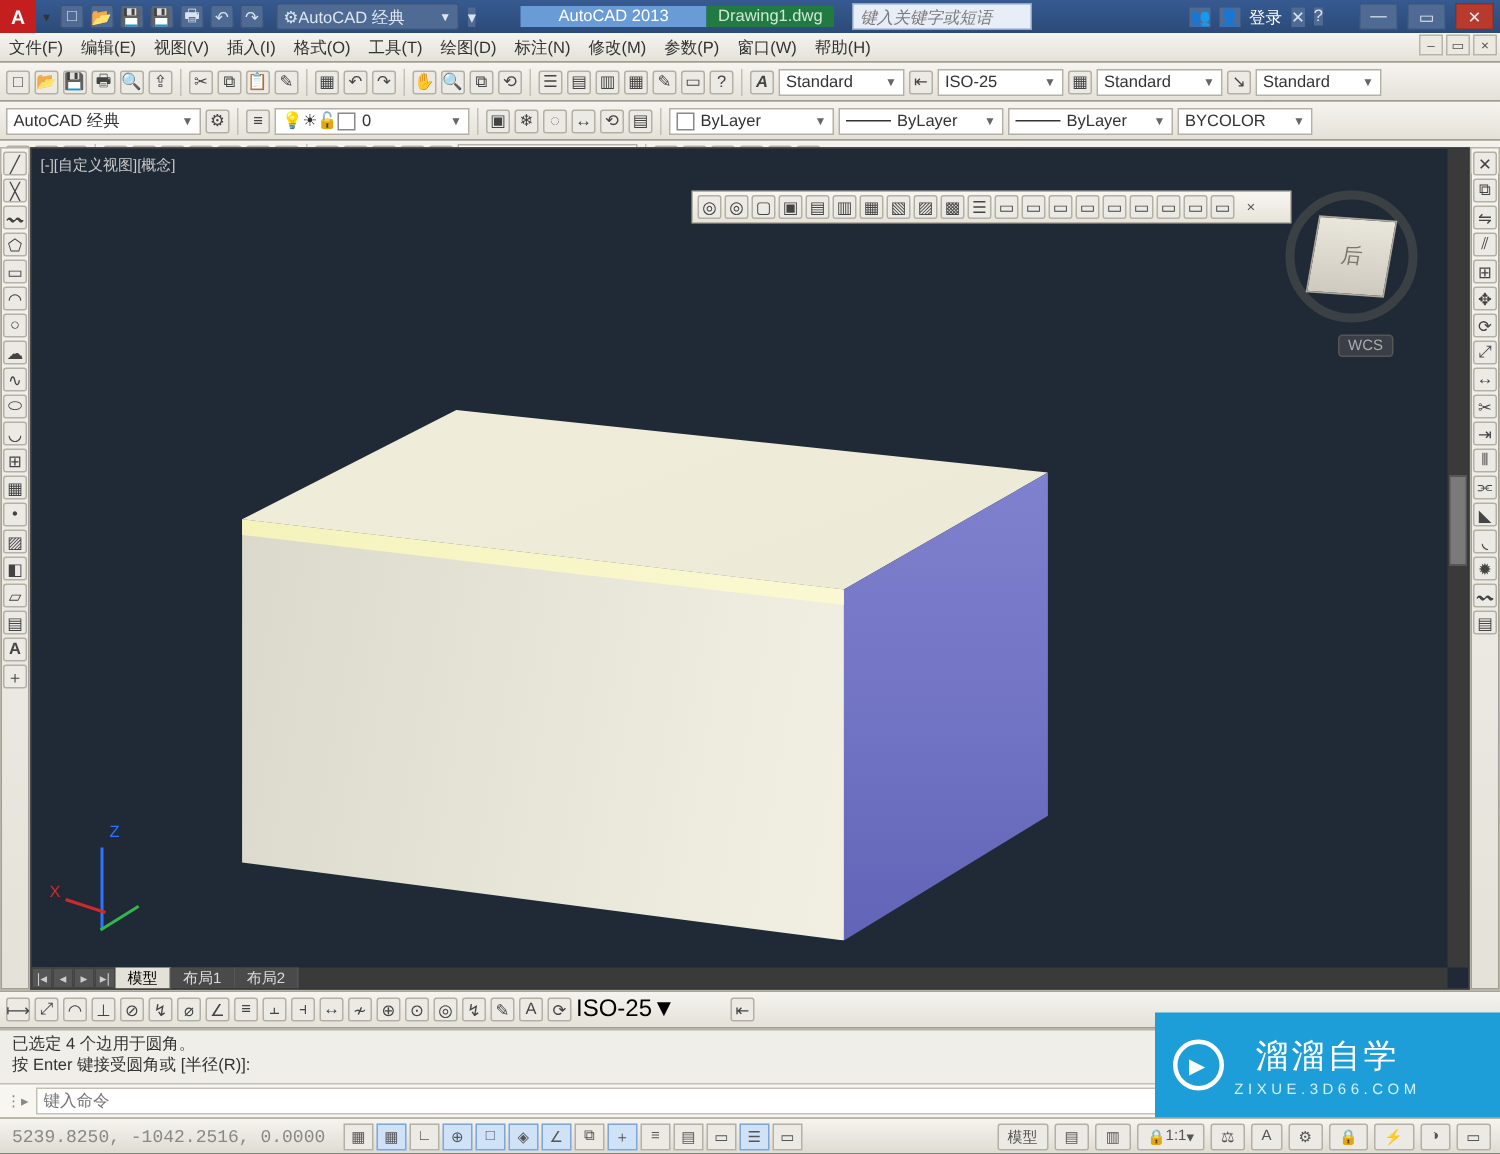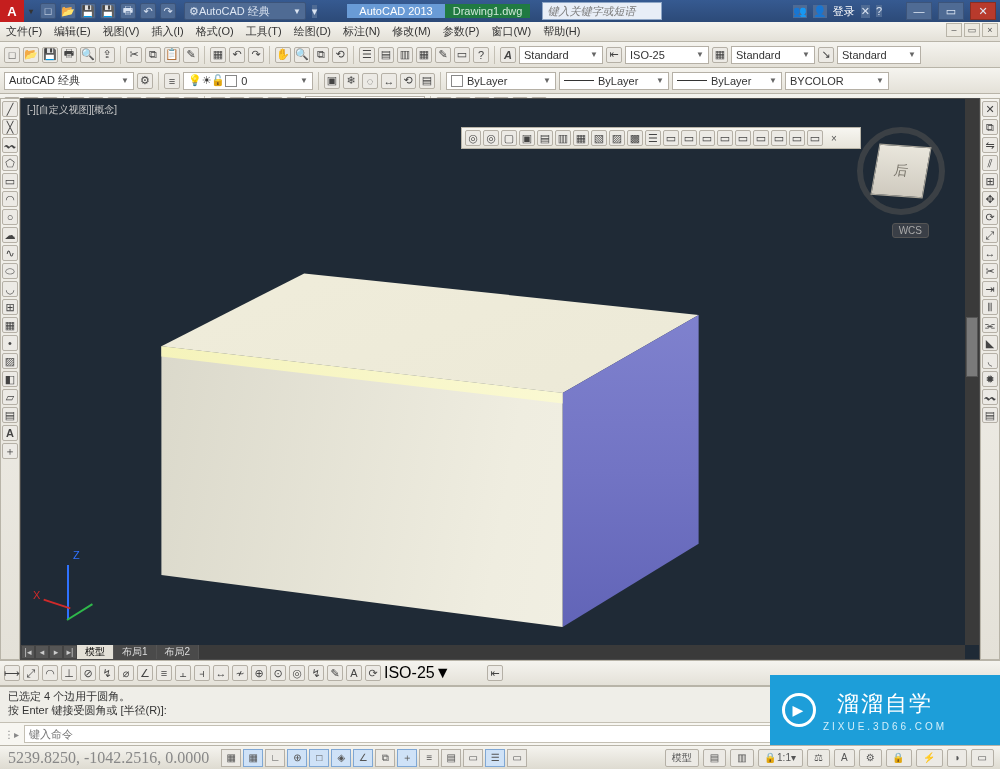--- a/index.html
+++ b/index.html
@@ -16,21 +16,21 @@
 .qat{display:flex;align-items:center;gap:4px;margin-left:16px}
 .qat .ico, .tb .ico, .vt .ico, .rt .ico, .ft .ico, .dimbar .ico{
   width:16px;height:16px;display:inline-flex;align-items:center;justify-content:center;
   font-size:11px;color:#444;background:#eceae5;border:1px solid #b5b0a6;border-radius:2px;
 }
 .titlebar .qat .ico{background:#4f6b94;border-color:#3c547a;color:#d9e3f2}
 .titlebar .ws{margin-left:8px;display:flex;align-items:center;background:#4f6b94;border:1px solid #3c547a;border-radius:2px;padding:0 4px;height:18px;font-size:11px;color:#dde6f3}
 .titlebar .ws input{background:transparent;border:none;color:#dde6f3;font-size:11px;width:90px}
 .titlebar .ws .drop{font-size:8px;margin-left:4px}
 .titlebar .doc{margin-left:30px;display:flex;align-items:center}
-.titlebar .doc .app{background:#699bd6;color:#fff;padding:1px 12px;font-size:11px}
+.titlebar .doc .app{background:#699bd6;color:#fff;padding:1px 25px;font-size:11px}
 .titlebar .doc .file{background:#207a42;color:#cfe9d7;padding:1px 8px;font-size:11px}
 .titlebar .search{margin-left:12px;background:#e8eef7;border:1px solid #8ea6c6;height:18px;width:120px;padding:0 4px;color:#7a7a7a;font-style:italic;font-size:11px;display:flex;align-items:center}
 .titlebar .right{margin-left:auto;display:flex;align-items:center;gap:6px;padding-right:4px}
 .titlebar .right .ico{background:#4f6b94;border-color:#3c547a;color:#d9e3f2}
 .winbtn{width:26px;height:18px;display:flex;align-items:center;justify-content:center;color:#dfe8f5;font-size:11px;border:1px solid #3c547a;background:#4f6b94}
 .winbtn.close{background:#b83a2c;border-color:#8a2e22}
 
 
 .menubar{height:20px;background:linear-gradient(#f5f4ef,#e4e1d8);display:flex;align-items:center;font-size:11px;color:#333;border-bottom:1px solid #b8b4a8;position:relative}
 .menubar span{padding:0 6px;cursor:default}
@@ -94,21 +94,21 @@
 
 .cmd{position:absolute;left:0;right:0;bottom:24px;height:59px;background:#efeee8;border-top:1px solid #b8b4a8;font-size:11px;color:#333;display:flex;flex-direction:column}
 .cmd .hist{flex:1;padding:2px 20px 2px 8px;overflow:hidden;line-height:14px;border-bottom:1px solid #c4c0b4;position:relative}
 .cmd .hist .sb{position:absolute;right:0;top:0;bottom:0;width:14px;background:#d8d5cb}
 .cmd .input{height:22px;display:flex;align-items:center;background:#f7f6f1;padding:0 4px}
 .cmd .input .handle{width:10px;color:#888;font-size:10px}
 .cmd .input input{flex:1;border:1px solid #c4c0b4;height:18px;padding:4px 4px;font-size:11px;color:#888;background:#fff}
 
 
 .status{position:absolute;left:0;right:0;bottom:0;height:24px;background:linear-gradient(#f5f4ef,#dedbd1);border-top:1px solid #b8b4a8;display:flex;align-items:center;font-size:11px;color:#555}
-.status .coord{padding:0 8px;color:#888;min-width:160px;font-family:Liberation Serif, serif;font-size:16px}
+.status .coord{padding:0 8px;color:#888;min-width:160px;font-family:Liberation Mono, monospace;font-size:12px}
 .status .tog{display:flex;gap:2px;margin-left:4px}
 .status .tog div{width:20px;height:18px;border:1px solid #b5b0a6;background:#eceae5;display:flex;align-items:center;justify-content:center;color:#555;font-size:10px}
 .status .tog div.on{background:#cfe2f7;border-color:#7fa7d4}
 .status .right{margin-left:auto;display:flex;align-items:center;gap:4px;padding-right:6px}
 .status .right .pill{height:18px;border:1px solid #b5b0a6;background:#eceae5;padding:0 6px;display:flex;align-items:center;border-radius:2px;font-size:10px}
 
 
 .wm{position:absolute;right:0;bottom:24px;width:230px;height:70px;background:#1d9ed9;display:flex;align-items:center;justify-content:center;color:#fff;font-size:22px;letter-spacing:2px;flex-direction:column}
 .wm .s{font-size:10px;letter-spacing:3px;margin-top:2px;color:#d3effa}
 .wm .play{position:absolute;left:12px;top:18px;width:34px;height:34px;border:3px solid #fff;border-radius:50%;display:flex;align-items:center;justify-content:center;font-size:14px}
@@ -261,21 +261,21 @@
   <div class="combo" style="width:110px">
     <span class="lt"></span>
     <span>ByLayer</span>
       <span class="drop">▼</span>
   </div>
   <div class="combo" style="width:110px">
     <span class="lt"></span>
     <span>ByLayer</span>
       <span class="drop">▼</span>
   </div>
-  <div class="combo" style="width:104px">
+  <div class="combo" style="width:90px">
     <span>BYCOLOR</span>
       <span class="drop">▼</span>
   </div>
 </div>
 
 <div class="tb" style="height:22px">
   <span class="ico">▣</span>
   <span class="ico">▣</span>
   <span class="ico">▣</span>
   <div class="sep"></div>

